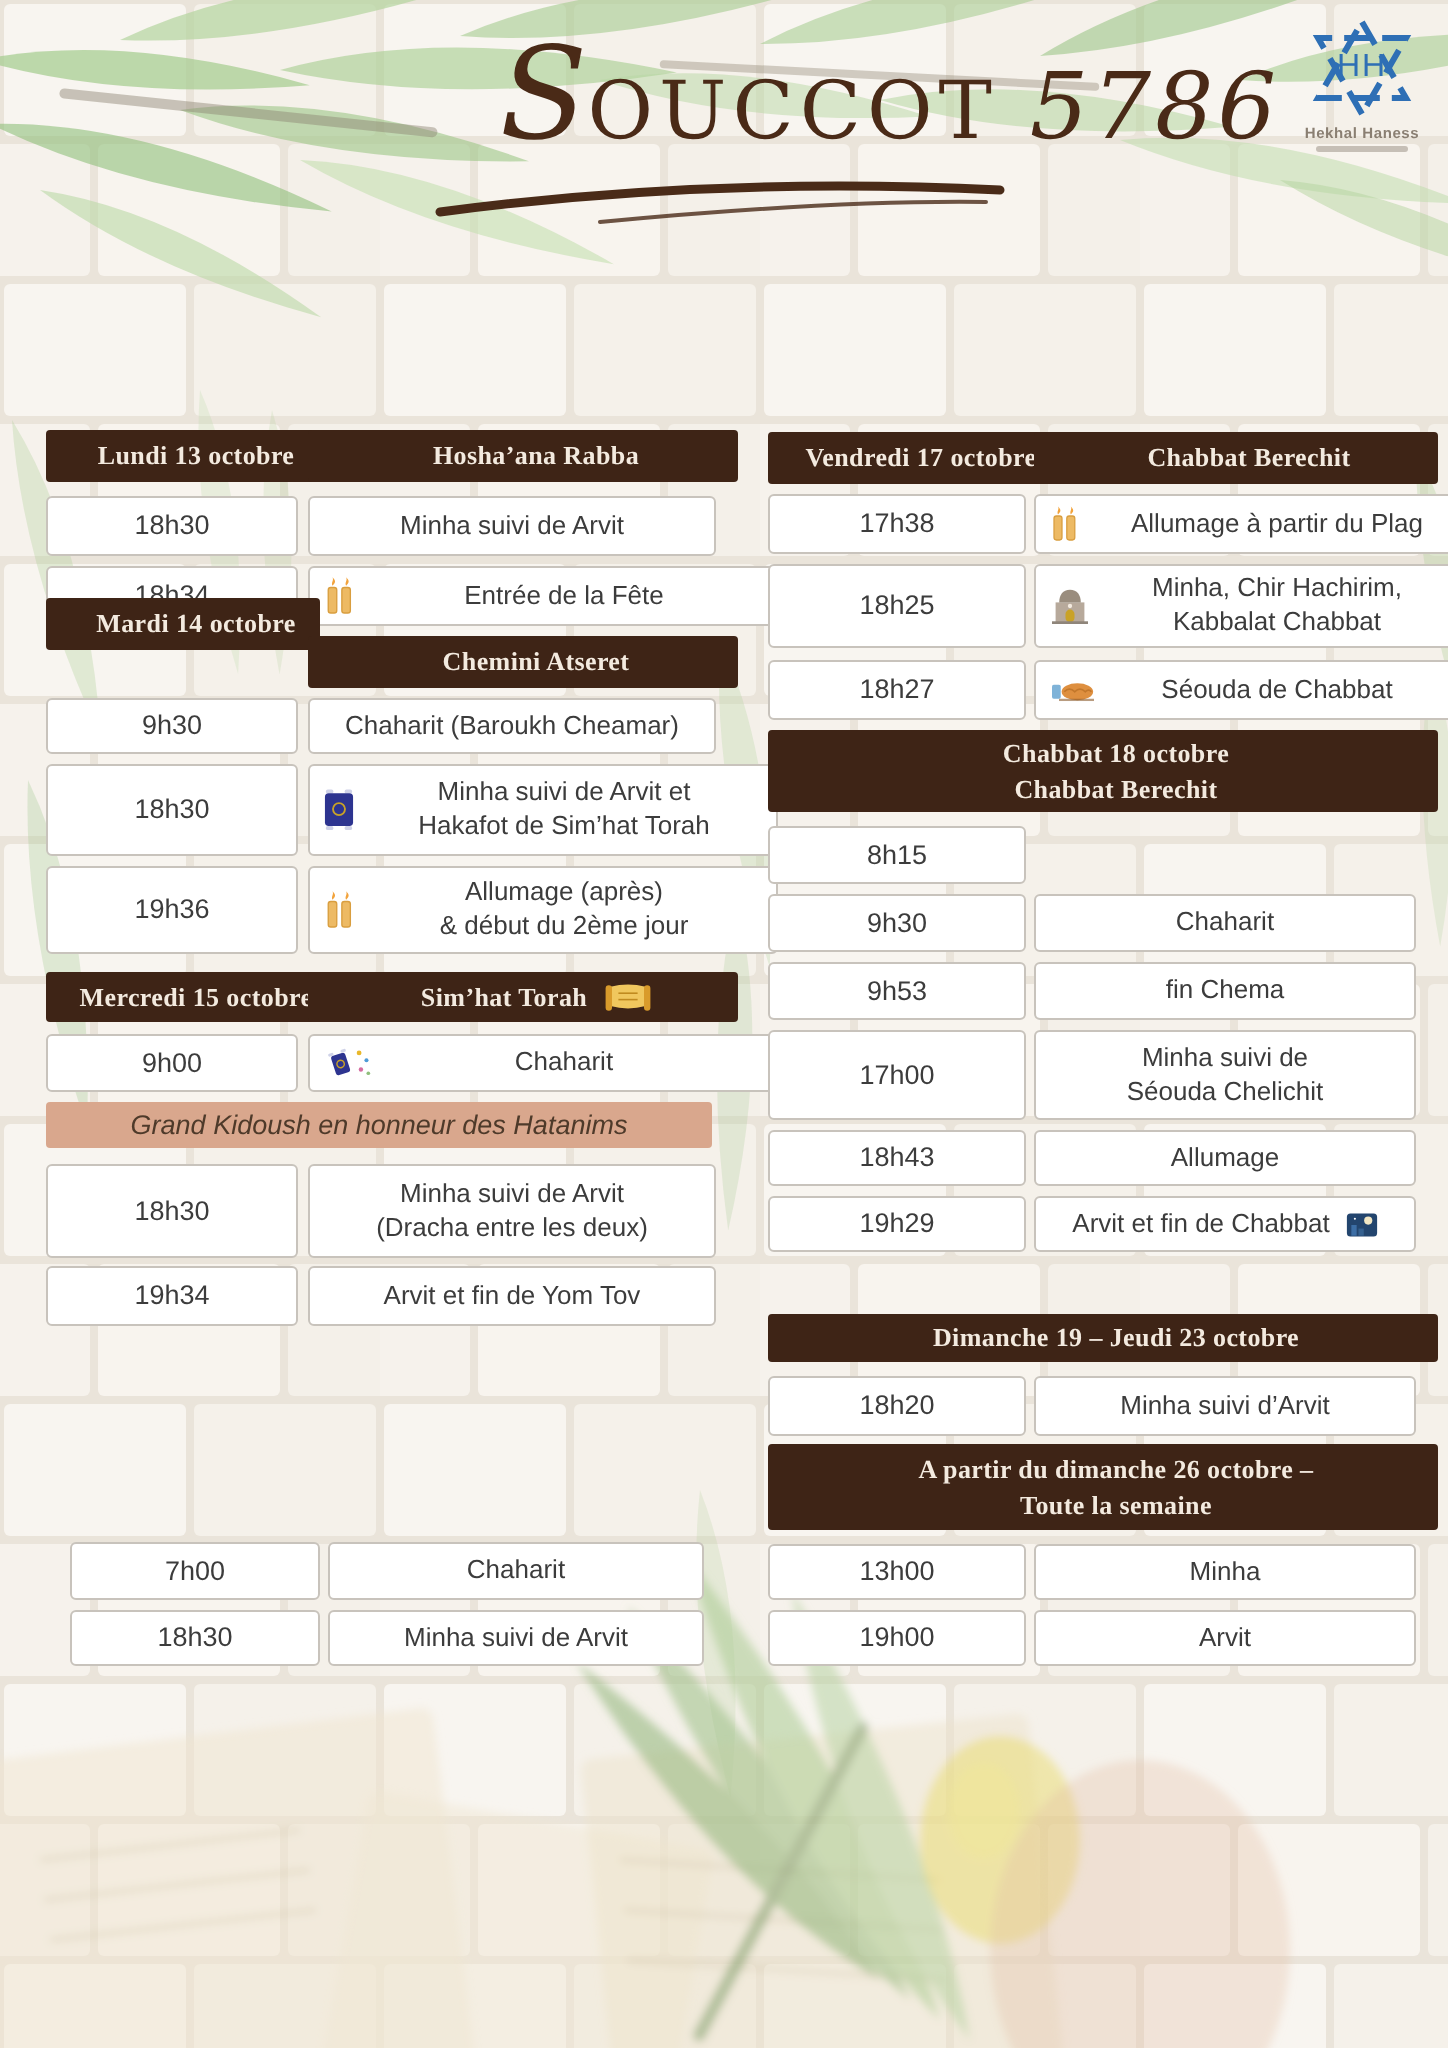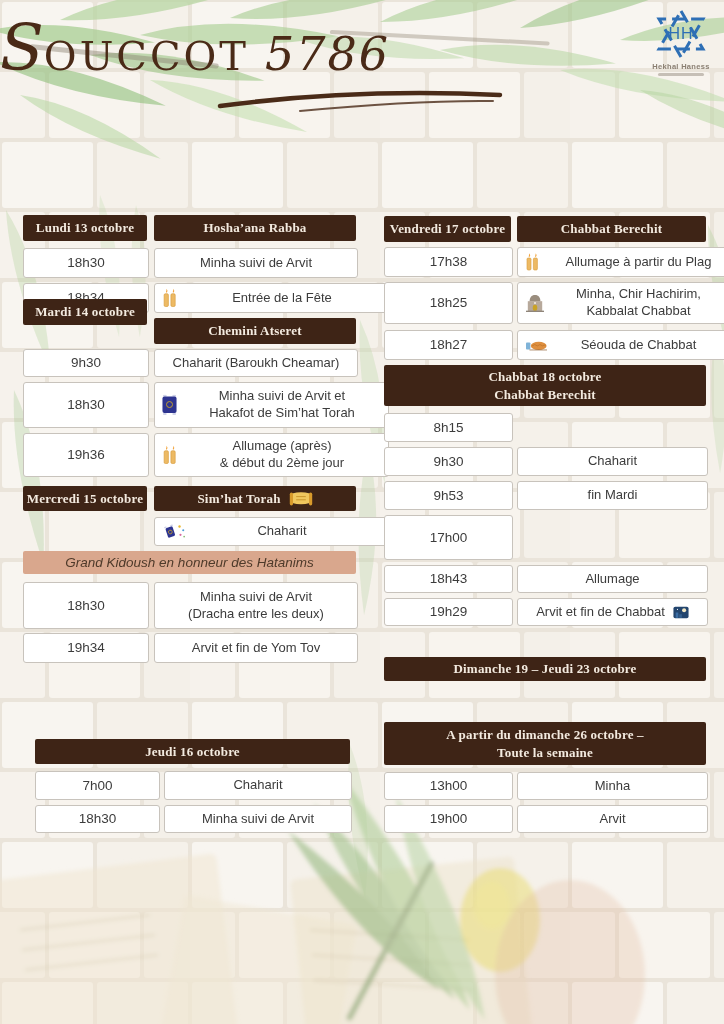--- a/index.html
+++ b/index.html
@@ -2,40 +2,40 @@
 <html><head>
 <meta charset="utf-8">
 <style>
   html,body{margin:0;padding:0;}
   .page{position:relative;width:724px;height:1024px;overflow:hidden;background:#EFEAE2;
         font-family:"Liberation Sans",sans-serif;}
   .bg{position:absolute;left:0;top:0;z-index:0;}
   .deco{position:absolute;left:0;top:0;z-index:1;pointer-events:none;}
 
   
-  .hdr{position:absolute;left:0;top:16px;width:640px;text-align:left;z-index:3;}
+  .hdr{position:absolute;left:0;top:16px;width:640px;text-align:right;z-index:3;}
   .title{color:#4A2A17;font-family:"DejaVu Serif",serif;line-height:1;}
   .t-cap{font-size:64px;font-style:italic;}
   .t-rest{font-size:40px;letter-spacing:3px;text-transform:uppercase;}
   .t-year{font-size:46px;font-style:italic;margin-left:16px;letter-spacing:2px;}
   .swoosh{position:absolute;left:205px;top:84px;z-index:3;}
 
   
   .logo{position:absolute;left:642px;top:8px;width:78px;text-align:center;z-index:3;}
   .star-wrap{position:relative;width:52px;height:52px;margin:0 auto;}
   .star-wrap .mono{position:absolute;inset:0;display:flex;align-items:center;justify-content:center;
         color:#2E6FB5;font-weight:normal;font-size:16px;letter-spacing:1px;}
   .org{margin-top:2px;font-size:7.5px;font-weight:bold;color:#8A7F72;letter-spacing:.3px;}
   .org-sub{width:46px;height:3px;margin:2px auto 0;background:rgba(138,127,114,.45);border-radius:2px;}
 
   
   .th{position:absolute;z-index:2;background:#3E2416;color:#F3EADF;border-radius:2px;
       font-family:"Liberation Serif",serif;font-weight:bold;font-size:13px;letter-spacing:.2px;
       display:flex;align-items:center;justify-content:center;text-align:center;
-      white-space:pre-line;line-height:1.35;}
+      white-space:pre-line;line-height:1.35;padding-left:13px;}
   .box{position:absolute;z-index:2;background:#FFFFFF;border:1px solid #C8C3BC;border-radius:3px;
       display:flex;align-items:center;justify-content:center;text-align:center;
       font-size:13px;color:#3C3C3C;white-space:pre-line;line-height:1.3;}
   .time{font-size:13.5px;}
   .has-icon{padding-left:26px;padding-right:5px;}
   .icon-left{position:absolute;left:7px;top:50%;transform:translateY(-50%);display:flex;}
   .inline-ic{display:flex;margin-left:8px;}
   .banner{position:absolute;z-index:2;background:#D9A78D;border-radius:2px;color:#4E3A2A;
       font-style:italic;font-size:13.5px;display:flex;align-items:center;justify-content:center;}
 </style>
@@ -201,20 +201,21 @@
     <span class="inline-ic">
       <svg width="24" height="16" viewBox="0 0 30 20">
           <path d="M4 3 Q15 0 26 3 L26 15 Q15 18 4 15 Z" fill="#F0C75E"></path>
           <rect x="1" y="2" width="4" height="16" rx="2" fill="#D99B2B"></rect>
           <rect x="25" y="2" width="4" height="16" rx="2" fill="#D99B2B"></rect>
           <line x1="9" y1="7" x2="21" y2="7" stroke="#C08A1F" stroke-width="1"></line>
           <line x1="9" y1="11" x2="21" y2="11" stroke="#C08A1F" stroke-width="1"></line>
         </svg>
     </span>
   </div>
+  <div class="box time" style="left:23px;top:517px;width:124px;height:27px">9h00</div>
   <div class="box has-icon" style="left:154px;top:517px;width:202px;height:27px">
     <span class="icon-left">
       <svg width="24" height="17" viewBox="0 0 26 18">
           <g transform="rotate(-18 9 9)">
             <rect x="5" y="3.5" width="8" height="11" rx="1.5" fill="#2D3490"></rect>
             <rect x="4" y="1.8" width="3" height="1.6" rx=".8" fill="#CFD2E8"></rect>
             <rect x="11" y="1.8" width="3" height="1.6" rx=".8" fill="#CFD2E8"></rect>
             <circle cx="9" cy="9" r="2" fill="none" stroke="#C9A227" stroke-width=".8"></circle>
           </g>
           <circle cx="19" cy="3" r="1.3" fill="#E9B82B"></circle>
@@ -225,21 +226,20 @@
     </span>
     <span>Chaharit</span>
   </div>
   <div class="banner" style="left:23px;top:551px;width:333px;height:23px">Grand Kidoush en honneur des Hatanims</div>
   <div class="box time" style="left:23px;top:582px;width:124px;height:45px">18h30</div>
   <div class="box" style="left:154px;top:582px;width:202px;height:45px">Minha suivi de Arvit
 (Dracha entre les deux)</div>
   <div class="box time" style="left:23px;top:633px;width:124px;height:28px">19h34</div>
   <div class="box" style="left:154px;top:633px;width:202px;height:28px">Arvit et fin de Yom Tov</div>
 
-  <div class="th" style="left:35px;top:739px;width:315px;height:25px">Jeudi 16 octobre</div>
   <div class="box time" style="left:35px;top:771px;width:123px;height:27px">7h00</div>
   <div class="box" style="left:164px;top:771px;width:186px;height:27px">Chaharit</div>
   <div class="box time" style="left:35px;top:805px;width:123px;height:26px">18h30</div>
   <div class="box" style="left:164px;top:805px;width:186px;height:26px">Minha suivi de Arvit</div>
 
   <div class="th" style="left:384px;top:216px;width:127px;height:26px">Vendredi 17 octobre</div>
   <div class="th" style="left:517px;top:216px;width:189px;height:26px">Chabbat Berechit</div>
   <div class="box time" style="left:384px;top:247px;width:127px;height:28px">17h38</div>
   <div class="box has-icon" style="left:517px;top:247px;width:189px;height:28px">
     <span class="icon-left">
@@ -278,39 +278,43 @@
     </span>
     <span>Séouda de Chabbat</span>
   </div>
 
   <div class="th" style="left:384px;top:365px;width:322px;height:41px">Chabbat 18 octobre
 Chabbat Berechit</div>
   <div class="box time" style="left:384px;top:413px;width:127px;height:27px">8h15</div>
   <div class="box time" style="left:384px;top:447px;width:127px;height:27px">9h30</div>
   <div class="box" style="left:517px;top:447px;width:189px;height:27px">Chaharit</div>
   <div class="box time" style="left:384px;top:481px;width:127px;height:27px">9h53</div>
-  <div class="box" style="left:517px;top:481px;width:189px;height:27px">fin Mardi</div>
+  <div class="box" style="left:517px;top:481px;width:189px;height:27px">fin Chema</div>
   <div class="box time" style="left:384px;top:515px;width:127px;height:43px">17h00</div>
+  <div class="box" style="left:517px;top:515px;width:189px;height:43px">Minha suivi de
+Séouda Chelichit</div>
   <div class="box time" style="left:384px;top:565px;width:127px;height:26px">18h43</div>
   <div class="box" style="left:517px;top:565px;width:189px;height:26px">Allumage</div>
   <div class="box time" style="left:384px;top:598px;width:127px;height:26px">19h29</div>
   <div class="box" style="left:517px;top:598px;width:189px;height:26px">
     <span>Arvit et fin de Chabbat</span>
     <span class="inline-ic">
       <svg width="16" height="13" viewBox="0 0 18 14">
           <rect x=".5" y=".5" width="17" height="13" rx="2" fill="#23456E"></rect>
           <circle cx="12.5" cy="4.5" r="2.3" fill="#F2E7C4"></circle>
           <rect x="3" y="7" width="3" height="6" fill="#3C6EA5"></rect>
           <rect x="7" y="9" width="3" height="4" fill="#35608F"></rect>
           <circle cx="5" cy="3.5" r=".6" fill="#fff"></circle>
         </svg>
     </span>
   </div>
 
   <div class="th" style="left:384px;top:657px;width:322px;height:24px">Dimanche 19 – Jeudi 23 octobre</div>
+  <div class="box time" style="left:384px;top:688px;width:127px;height:28px">18h20</div>
+  <div class="box" style="left:517px;top:688px;width:189px;height:28px">Minha suivi d’Arvit</div>
 
   <div class="th" style="left:384px;top:722px;width:322px;height:43px">A partir du dimanche 26 octobre –
 Toute la semaine</div>
   <div class="box time" style="left:384px;top:772px;width:127px;height:26px">13h00</div>
   <div class="box" style="left:517px;top:772px;width:189px;height:26px">Minha</div>
   <div class="box time" style="left:384px;top:805px;width:127px;height:26px">19h00</div>
   <div class="box" style="left:517px;top:805px;width:189px;height:26px">Arvit</div>
 
 </div>
 

